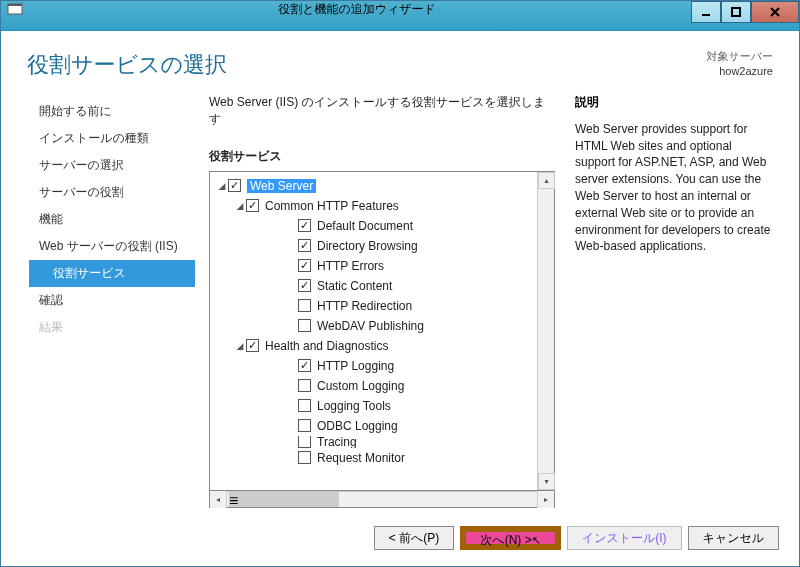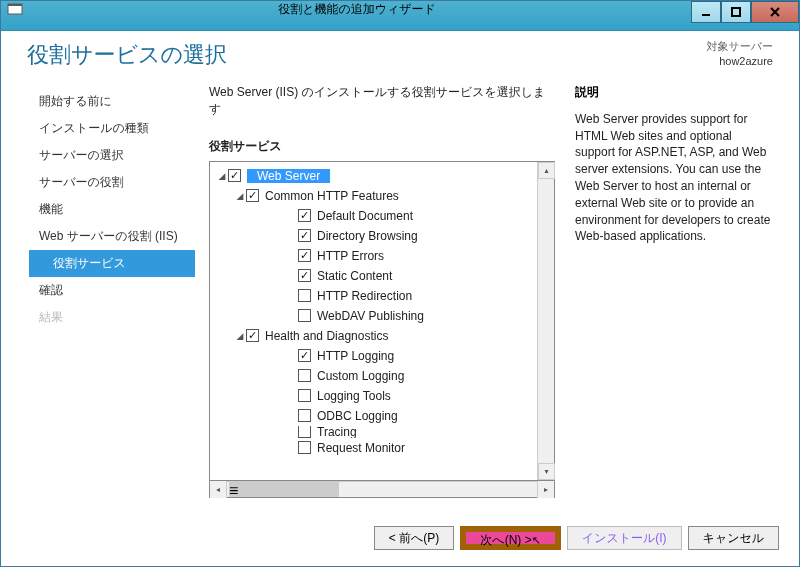--- a/index.html
+++ b/index.html
@@ -7,21 +7,21 @@
   .window { width: 800px; height: 567px; border: 1px solid #3a7aa2; background: #fff; display: flex; flex-direction: column; }
   .titlebar { height: 30px; background: linear-gradient(#4eb1cf, #35a1c8); display: flex; border-bottom: 1px solid #2e8db0; position: relative; }
   .titlebar-icon { width: 16px; height: 14px; margin-left: 6px; }
   .titlebar-title { flex: 1; text-align: center; color: #000; font-size: 12px; }
   .win-btns { display: flex; }
   .win-btn { width: 30px; height: 22px; border: 1px solid #2a6a87; background: linear-gradient(#bfe8f5,#9fd8eb); margin-top: 0; display: flex; align-items: center; justify-content: center; font-size: 13px; font-weight: bold; }
   .win-btn.close { background: linear-gradient(#d98a7e,#c76a5b); width: 48px; }
   .win-btn svg { display: block; }
 
   .body-area { flex: 1; display: flex; flex-direction: column; padding: 0; background: #fff; }
-  .header-row { padding: 8px 26px 14px 26px; display: flex; align-items: flex-end; justify-content: space-between; }
+  .header-row { padding: 18px 26px 14px 26px; display: flex; align-items: flex-end; justify-content: space-between; }
   .page-title { font-size: 22px; color: #1d6f9b; font-weight: 400; }
   .server-label { text-align: right; font-size: 11px; color: #333; line-height: 1.4; }
   .server-label .lbl { color: #666; }
 
   .main-row { flex: 1; display: flex; padding: 0 24px 0 24px; overflow: hidden; }
 
   .sidebar { width: 170px; padding-top: 4px; }
   .side-item { font-size: 12px; color: #333; padding: 5px 6px 5px 14px; white-space: nowrap; cursor: default; }
   .side-item.sel { background: #3399dd; color: #fff; margin-left: 4px;}
   .side-item.sub { padding-left: 24px; }
@@ -38,21 +38,21 @@
   .v-scroll .arrow.down { bottom: 0; }
   .h-scroll { height: 17px; background: #f0f0f0; border: 1px solid #888; border-top: 1px solid #ccc; display: flex; align-items: center; }
   .h-scroll .arrow { width: 17px; height: 17px; background: #f0f0f0; border-right: 1px solid #ccc; display: flex; align-items: center; justify-content: center; font-size: 8px; color: #555; }
   .h-scroll .arrow.right { border-right: none; border-left: 1px solid #ccc; margin-left: auto; }
   .h-scroll .thumb { width: 110px; height: 15px; background: #ccc; margin-left: 2px; }
 
   .node-row { display: flex; align-items: center; height: 20px; padding-left: 6px; }
   .expander { width: 12px; font-size: 9px; color: #555; cursor: pointer; text-align: center; }
   .chk { width: 13px; height: 13px; border: 1px solid #555; background: #fff; margin-right: 6px; display: flex; align-items: center; justify-content: center; font-size: 11px; color: #111; line-height: 1; }
   .node-label { }
-  .node-label.sel { background: #3399ff; color: #fff; padding: 0 10px; }
+  .node-label.sel { background: #3399ff; color: #fff; padding: 0 3px; }
   .indent-1 { padding-left: 24px; }
   .indent-3 { padding-left: 76px; }
 
   .right-col { width: 200px; padding-top: 0; }
   .desc-head { font-size: 12px; font-weight: bold; margin-bottom: 10px; }
   .desc-body { font-size: 12px; color: #222; line-height: 1.4; }
 
   .button-row { padding: 10px 20px 16px 0; display: flex; justify-content: flex-end; gap: 6px; border-top: 0; }
   .btn { height: 24px; padding: 0 14px; font-size: 12px; background: #efefef; border: 1px solid #888; cursor: pointer; }
   .btn.primary { background: #ec4899; border: 6px solid #a16207; }

